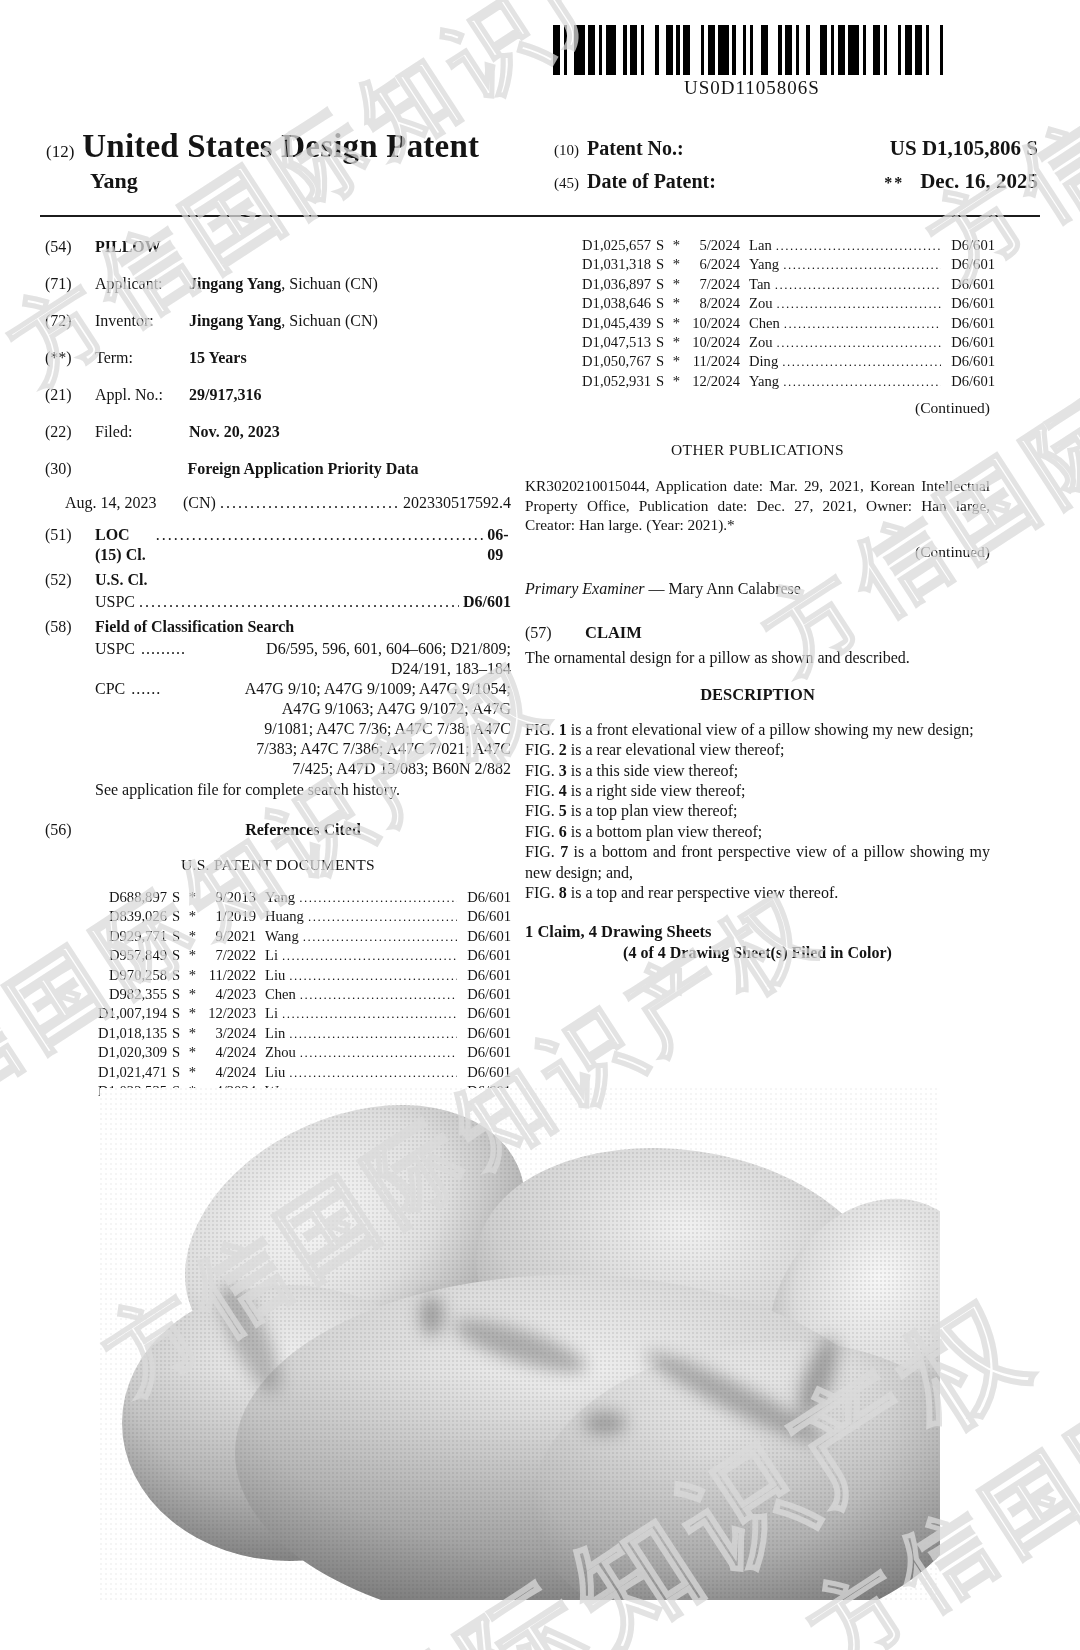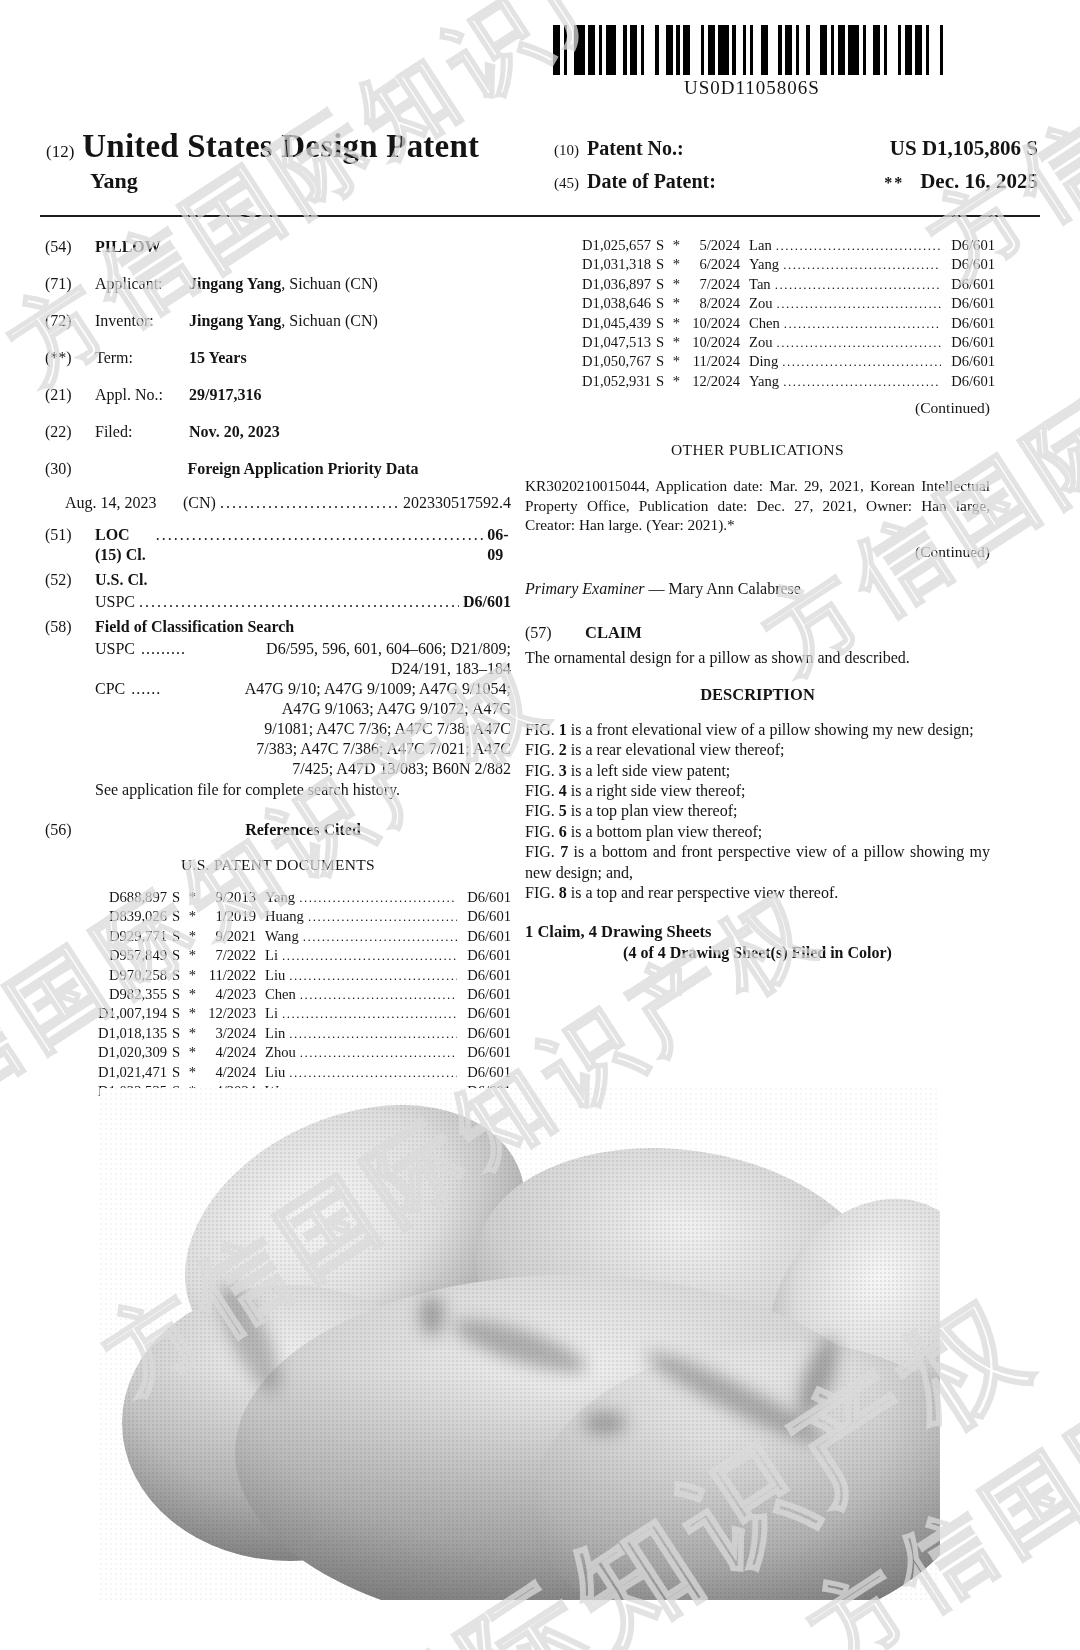--- a/index.html
+++ b/index.html
@@ -475,21 +475,21 @@
       <div class="claim-row">
         <span class="claim-num">(57)</span>
         <span class="claim-h">CLAIM</span>
       </div>
       <div class="claim-text">The ornamental design for a pillow as shown and described.</div>
 
       <div class="desc-heading">DESCRIPTION</div>
 
       <div class="fig-line"><span>FIG.</span> <b>1</b> <span>is a front elevational view of a pillow showing my new design;</span></div>
       <div class="fig-line"><span>FIG.</span> <b>2</b> <span>is a rear elevational view thereof;</span></div>
-      <div class="fig-line"><span>FIG.</span> <b>3</b> <span>is a left side view patent;</span></div>
+      <div class="fig-line"><span>FIG.</span> <b>3</b> <span>is a this side view thereof;</span></div>
       <div class="fig-line"><span>FIG.</span> <b>4</b> <span>is a right side view thereof;</span></div>
       <div class="fig-line"><span>FIG.</span> <b>5</b> <span>is a top plan view thereof;</span></div>
       <div class="fig-line"><span>FIG.</span> <b>6</b> <span>is a bottom plan view thereof;</span></div>
       <div class="fig-line"><span>FIG.</span> <b>7</b> <span>is a bottom and front perspective view of a pillow showing my new design; and,</span></div>
       <div class="fig-line"><span>FIG.</span> <b>8</b> <span>is a top and rear perspective view thereof.</span></div>
 
       <div class="footer1">1 Claim, 4 Drawing Sheets</div>
       <div class="footer2">(4 of 4 Drawing Sheet(s) Filed in Color)</div>
     </div>
 

